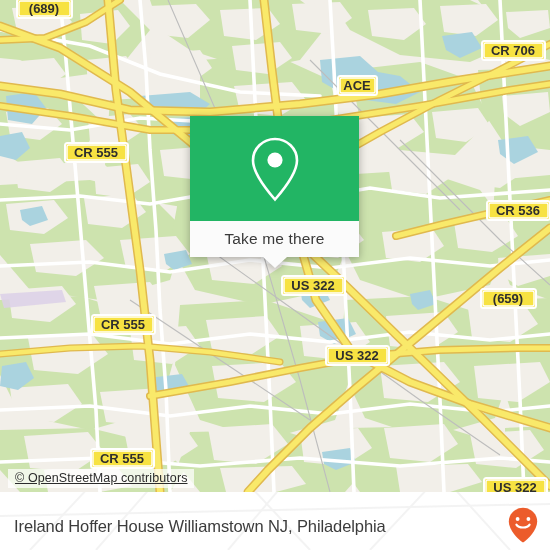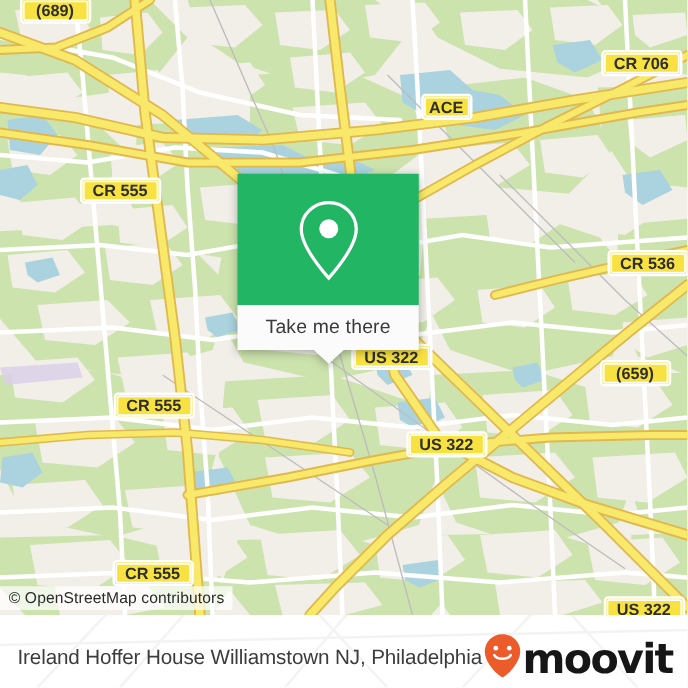--- a/index.html
+++ b/index.html
@@ -26,38 +26,39 @@
     width: 550px;
     height: 492px;
     background: #f2efe9;
     overflow: hidden;
   }
   #map svg { display: block; }
 
   
   #attribution {
     position: absolute;
-    left: 0;
+    left: 8px;
     top: 469px;
     padding: 2px 6px 2px 7px;
     font-size: 12.5px;
     color: #2b2b2b;
     background: rgba(255,255,255,0.72);
     line-height: 15px;
     letter-spacing: 0.1px;
     white-space: nowrap;
     z-index: 40;
+    text-decoration: underline;
   }
 
   
   #marker-card {
     position: absolute;
     left: 190px;
-    top: 139px;
-    width: 145px;
+    top: 116px;
+    width: 169px;
     z-index: 30;
     filter: drop-shadow(0 2px 4px rgba(0,0,0,0.30));
   }
   #marker-card-top {
     height: 105px;
     background: #22b564;
     display: flex;
     align-items: center;
     justify-content: center;
   }
@@ -412,17 +413,16 @@
 
     <div id="moovit-logo">
       <span>
         <svg width="30" height="36" viewBox="0 0 30 36" xmlns="http://www.w3.org/2000/svg">
           <path d="M15 0.8 C7 0.8 0.8 7 0.8 14.6 C0.8 23.2 10.4 33.2 15 35.4 C19.6 33.2 29.2 23.2 29.2 14.6 C29.2 7 23 0.8 15 0.8 Z" fill="#ec5c2b"></path>
           <circle cx="9.6" cy="12" r="1.9" fill="#ffffff"></circle>
           <circle cx="20.4" cy="12" r="1.9" fill="#ffffff"></circle>
           <path d="M8.4 17.6 C10.6 21.4 19.4 21.4 21.6 17.6" fill="none" stroke="#ffffff" stroke-width="2.1" stroke-linecap="round"></path>
         </svg>
       </span>
-      <span id="moovit-wordmark">moovit</span>
     </div>
   </div>
 
 </div>
 
 </body></html>

